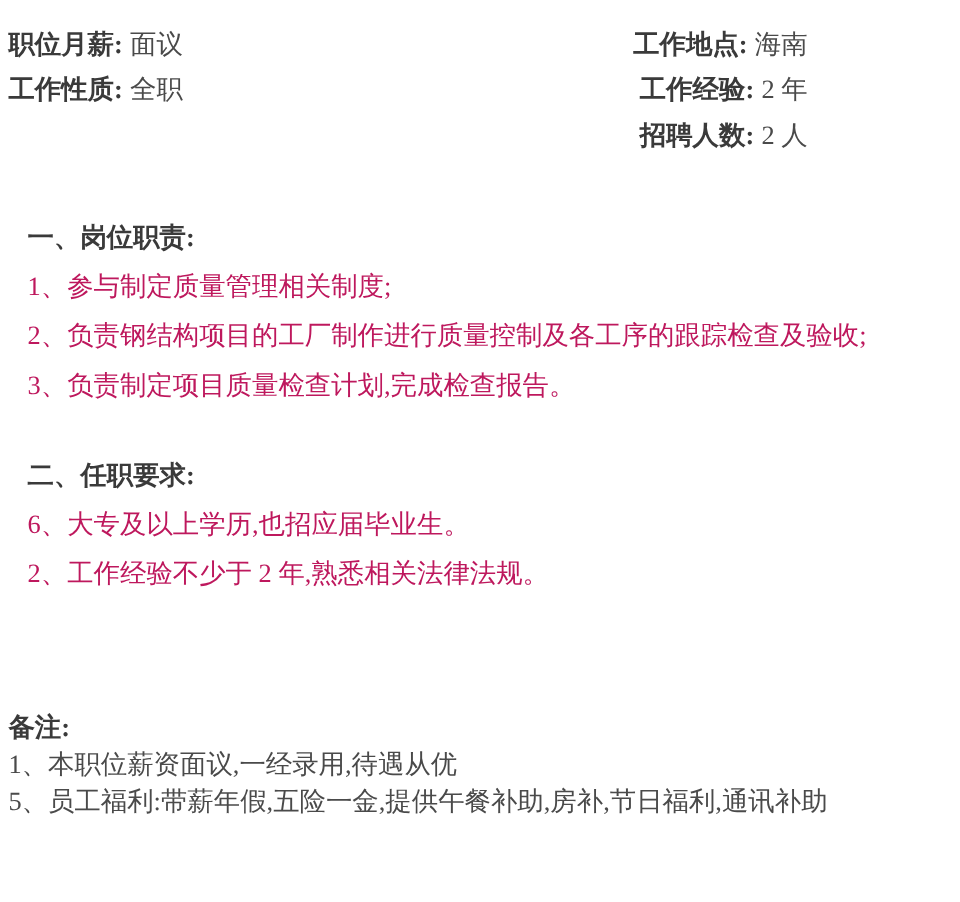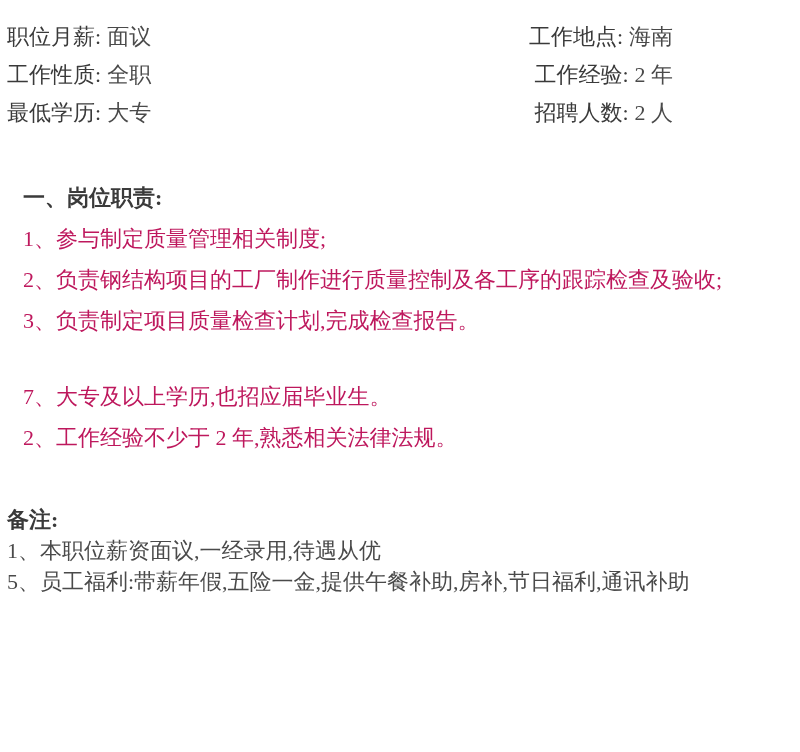--- a/index.html
+++ b/index.html
@@ -30,21 +30,21 @@
   .meta-col-right {
     text-align: right;
     margin-right: 119px; 
   }
   .meta-row {
     height: 38px;
     line-height: 38px;
     white-space: nowrap;
   }
   .meta-label {
-    font-weight: normal;
+    font-weight: bold;
     color: #3a3a3a;
   }
   .meta-value {
     margin-left: 6px;
     color: #4a4a4a;
   }
   
   .job-section { margin: 16px; }
   .job-section.first { margin-top: 46px; }
   .job-section.second { margin-top: 35px; }
@@ -54,21 +54,21 @@
     font-weight: bold;
     color: #3a3a3a;
     line-height: 40px;
   }
   .section-item {
     margin: 0;
     line-height: 41px;
     color: #be185d;
   }
   
-  .remarks { margin-top: 46px; }
+  .remarks { margin-top: 92px; }
   .remarks-title {
     margin: 0;
     font-size: 22px;
     font-weight: bold;
     color: #3a3a3a;
     line-height: 31px;
   }
   .remark-item {
     margin: 0;
     line-height: 31px;
@@ -82,23 +82,20 @@
 <div class="page">
 
   <div class="meta">
     <div class="meta-col-left">
       <div class="meta-row">
         <span class="meta-label">职位月薪:</span><span class="meta-value">面议</span>
       </div>
       <div class="meta-row">
         <span class="meta-label">工作性质:</span><span class="meta-value">全职</span>
       </div>
-      <div class="meta-row">
-        <span class="meta-label">最低学历:</span><span class="meta-value">大专</span>
-      </div>
     </div>
     <div class="meta-col-right">
       <div class="meta-row">
         <span class="meta-label">工作地点:</span><span class="meta-value">海南</span>
       </div>
       <div class="meta-row">
         <span class="meta-label">工作经验:</span><span class="meta-value">2 年</span>
       </div>
       <div class="meta-row">
         <span class="meta-label">招聘人数:</span><span class="meta-value">2 人</span>
@@ -107,21 +104,22 @@
   </div>
 
   <div class="job-section first">
     <h3 class="section-title">一、岗位职责:</h3>
     <p class="section-item">1、参与制定质量管理相关制度;</p>
     <p class="section-item">2、负责钢结构项目的工厂制作进行质量控制及各工序的跟踪检查及验收;</p>
     <p class="section-item">3、负责制定项目质量检查计划,完成检查报告。</p>
   </div>
 
   <div class="job-section second">
-    <p class="section-item">7、大专及以上学历,也招应届毕业生。</p>
+    <h3 class="section-title">二、任职要求:</h3>
+    <p class="section-item">6、大专及以上学历,也招应届毕业生。</p>
     <p class="section-item">2、工作经验不少于 2 年,熟悉相关法律法规。</p>
   </div>
 
   <div class="remarks">
     <h3 class="remarks-title">备注:</h3>
     <p class="remark-item">1、本职位薪资面议,一经录用,待遇从优</p>
     <p class="remark-item">5、员工福利:带薪年假,五险一金,提供午餐补助,房补,节日福利,通讯补助</p>
   </div>
 
 </div>

